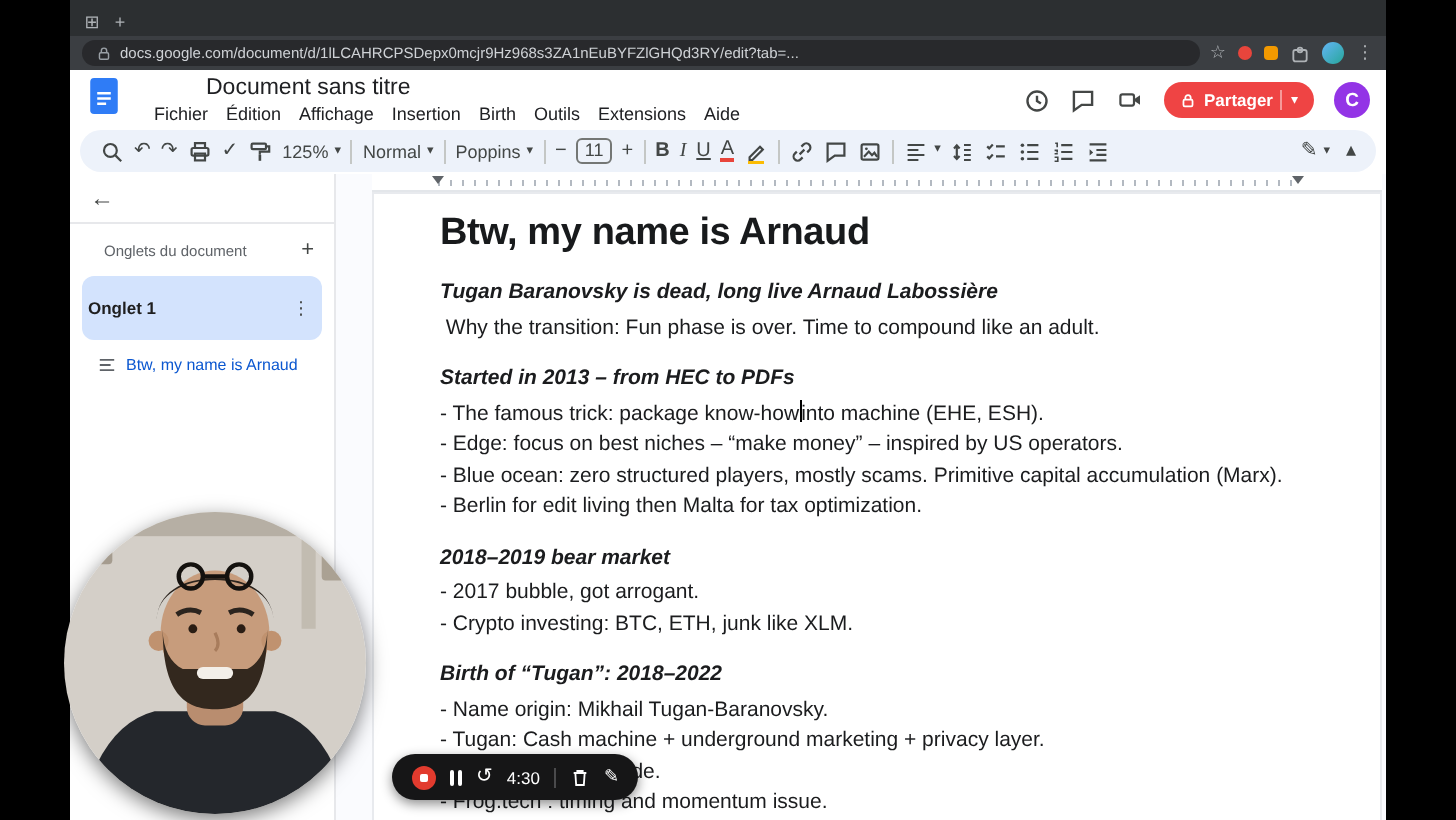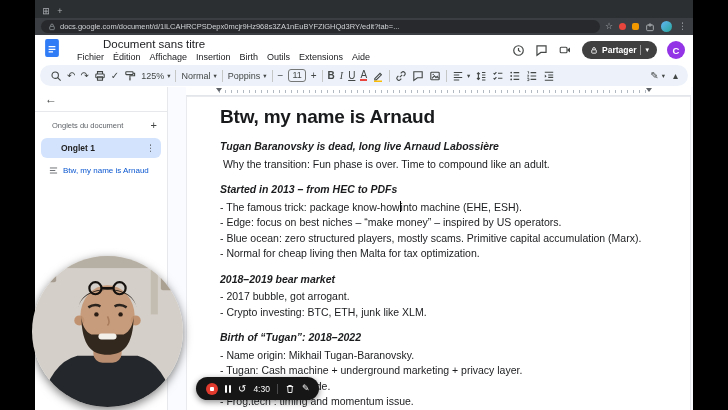--- a/index.html
+++ b/index.html
@@ -32,53 +32,53 @@
   
   .dheader { position:absolute; left:0; top:35px; width:100%; height:30px; background:#fff;
              display:flex; align-items:flex-start; padding:3px 8px 0 10px; }
   .dlogo { margin-top:1px; }
   .titleblock { margin-left:8px; flex:1; min-width:0; }
   .dtitle { font-size:11.5px; color:#202124; line-height:13px;margin-left:36px; }
   .menus { display:flex; gap:9px; margin-top:1px;padding-left:10px; }
   .menus span { font-size:9px; color:#202124; cursor:default; }
   .hright { display:flex; align-items:center; gap:10px; margin-top:3px; }
   .hic { display:flex; align-items:center; }
-  .sharepill { display:flex; align-items:center; gap:4px; background:#404040; color:#fff;
+  .sharepill { display:flex; align-items:center; gap:4px; background:#ef4444; color:#fff;
                height:18px; border-radius:9px; padding:0 8px; }
   .sharepill .lbl { font-size:8.5px; font-weight:bold; }
   .sharesep { width:1px; height:10px; background:rgba(255,255,255,.45); }
   .sharecaret { font-size:7px; color:#fff; }
   .pavatar { width:18px; height:18px; border-radius:50%; background:#9334e6; color:#fff;
              font-size:9.5px; display:flex; align-items:center; justify-content:center; font-weight:bold; }
 
   
   .tbar { position:absolute; left:5px; right:5px; top:65px; height:21px; }
   .tpill { width:100%; height:100%; background:#edf2fa; border-radius:11px; display:flex;
            align-items:center; gap:5px; padding:0 10px; overflow:hidden; }
   .tbi { font-size:10px; color:#434746; line-height:1; cursor:default; }
   .tbi.b { font-weight:bold; }
   .tbi.i { font-style:italic; font-family:"Liberation Serif", serif; }
   .tbi.u { text-decoration:underline; }
   .tbi.a { border-bottom:2.5px solid #e8453c; line-height:0.9; }
-  .tdd { display:flex; align-items:center; gap:3px; font-size:9px; color:#434746; }
+  .tdd { display:flex; align-items:flex-start; gap:3px; font-size:9px; color:#434746; }
   .tdd .car { font-size:6.5px; }
   .tdiv { width:1px; height:12px; background:#c4c7c5; flex:none; }
   .szbox { font-size:9px; color:#434746; border:1px solid #747775; border-radius:3px; padding:0 3px; line-height:11px; }
   .tright { margin-left:auto; display:flex; align-items:center; gap:8px; }
 
   
   .main { position:absolute; left:0; top:87px; right:0; bottom:0; display:flex; }
   .sidebar { width:133px; background:#fff; border-right:1px solid #e7e8eb; flex:none; }
   .sb-top { height:25px; border-bottom:1px solid #e7e8eb; display:flex; align-items:center; padding:0 10px; }
   .sb-back { font-size:12px; color:#444746; }
   .sb-lrow { display:flex; align-items:center; justify-content:space-between; padding:8px 10px 0 17px; }
   .sb-label { font-size:7.5px; color:#5f6368; }
   .sb-plus { font-size:11px; color:#444746; line-height:1; }
-  .sb-tab { margin:7px 6px 0 6px; height:20px; background:#d3e3fd; border-radius:6px; display:flex;
-            align-items:center; justify-content:space-between; padding:0 6px 0 20px; }
+  .sb-tab { margin:7px 6px 0 6px; height:32px; background:#d3e3fd; border-radius:6px; display:flex;
+            align-items:center; justify-content:space-between; padding:0 6px 0 3px; }
   .sb-tab .nm { font-size:8.5px; color:#1f1f1f; font-weight:bold; }
   .sb-kebab { font-size:9px; color:#444746; }
   .sb-outline { display:flex; align-items:center; gap:5px; padding:8px 6px 0 14px; }
   .sb-outline .txt { font-size:8px; color:#0b57d0; white-space:nowrap; overflow:hidden; }
 
   .docarea { flex:1; background:#fafbfe; position:relative; overflow:hidden; }
   .ruler { position:absolute; left:0; top:0; right:0; height:9px; }
   .ruler .band { position:absolute; left:18px; right:2px; top:0; bottom:0; background:#fff;
                  border-bottom:1px solid #e3e6ea; }
   .ruler .ticks { position:absolute; left:33px; right:40px; bottom:2px; height:3px;
@@ -316,21 +316,21 @@
           </div>
         </div>
         <div class="page">
           <h1 class="dh1">Btw, my name is Arnaud</h1>
           <p class="sub" style="margin-top:0;">Tugan Baranovsky is dead, long live Arnaud Labossière</p>
           <p class="bl">&nbsp;Why the transition: Fun phase is over. Time to compound like an adult.</p>
           <p class="sub">Started in 2013 – from HEC to PDFs</p>
           <p class="bl"><span>- The famous trick: package know-how</span><span class="caret"></span><span>into machine (EHE, ESH).</span></p>
           <p class="bl">- Edge: focus on best niches – “make money” – inspired by US operators.</p>
           <p class="bl">- Blue ocean: zero structured players, mostly scams. Primitive capital accumulation (Marx).</p>
-          <p class="bl">- Normal for cheap living then Malta for tax optimization.</p>
+          <p class="bl">- Berlin for edit living then Malta for tax optimization.</p>
           <p class="sub">2018–2019 bear market</p>
           <p class="bl">- 2017 bubble, got arrogant.</p>
           <p class="bl">- Crypto investing: BTC, ETH, junk like XLM.</p>
           <p class="sub">Birth of “Tugan”: 2018–2022</p>
           <p class="bl">- Name origin: Mikhail Tugan-Baranovsky.</p>
           <p class="bl">- Tugan: Cash machine + underground marketing + privacy layer.</p>
           <p class="bl">- … was a hell of a ride.</p>
           <p class="bl">- Frog.tech : timing and momentum issue.</p>
         </div>
       </div>

